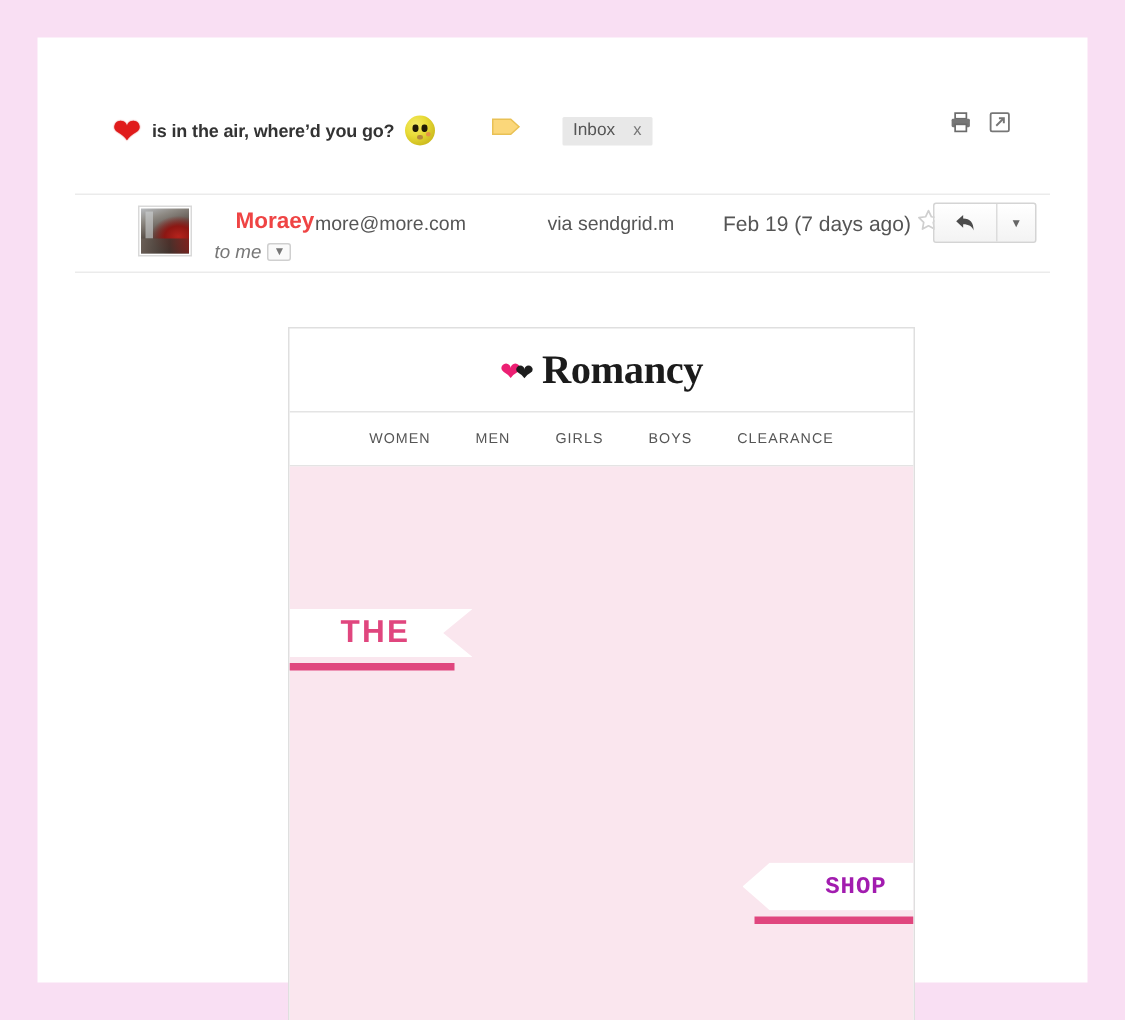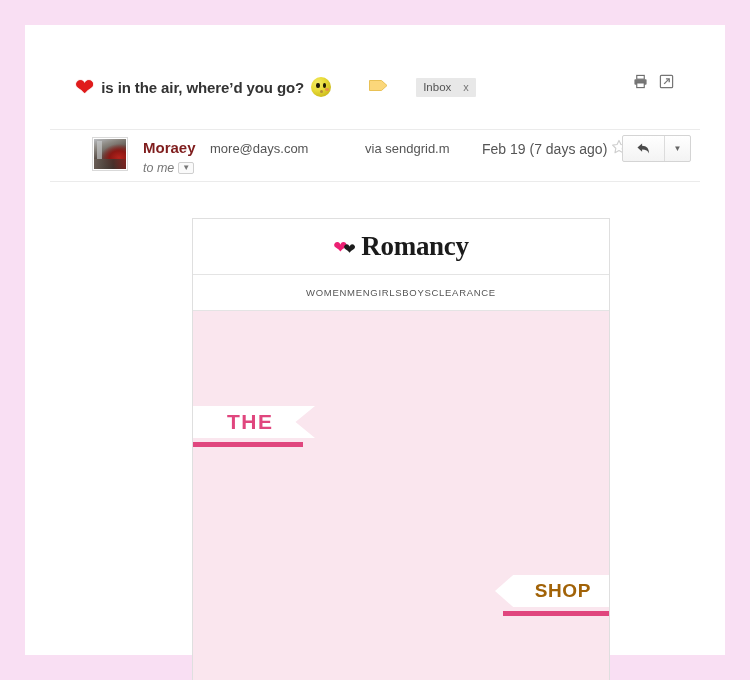--- a/index.html
+++ b/index.html
@@ -47,21 +47,21 @@
 
   .heart-glyph {
     font-size: 23px;
     color: #e01b1b;
     line-height: 1;
     margin-right: 7px;
     text-shadow: 0 0 1px #c00;
   }
 
   #subject-text {
-    font-size: 15px;
+    font-size: 12px;
     font-weight: bold;
     color: #333333;
     letter-spacing: -0.1px;
     white-space: nowrap;
   }
 
   #surprised-emoji {
     position: relative;
     width: 20px;
     height: 20px;
@@ -177,25 +177,25 @@
     left: 0;
     bottom: 0;
     width: 100%;
     height: 34%;
     background: linear-gradient(90deg, #6e625a, #3e342e 60%, #7a2420);
     opacity: .85;
   }
 
   #sender-name {
     position: absolute;
-    left: 93px;
+    left: 107px;
     top: 9px;
     font-size: 15px;
     font-weight: bold;
-    color: #7f1d1d;
+    color: #ef4444;
   }
   #sender-email {
     position: absolute;
     left: 160px;
     top: 11px;
     font-size: 13px;
     color: #555555;
   }
   #to-me {
     position: absolute;
@@ -318,20 +318,21 @@
     color: #1b1b1b;
     letter-spacing: -0.3px;
   }
 
   #nav-bar {
     height: 36px;
     border-bottom: 1px solid #e4e4e4;
     display: flex;
     align-items: center;
     justify-content: center;
+    gap: 30px;
   }
   .nav-item {
     font-size: 9.5px;
     letter-spacing: 0.7px;
     color: #555555;
     white-space: nowrap;
   }
 
   #hero {
     position: relative;
@@ -408,25 +409,26 @@
   #shop-ribbon .ribbon-face {
     position: absolute;
     inset: 0;
     background: #ffffff;
     clip-path: polygon(16% 0, 100% 0, 100% 100%, 16% 100%, 0 50%);
   }
   #shop-ribbon .ribbon-label {
     position: absolute;
     right: 18px;
     top: 5px;
-    font-size: 19px;
+    font-size: 16px;
     font-weight: bold;
-    color: #a16207;
+    color: #a21caf;
     letter-spacing: 0.6px;
     line-height: 22px;
+    font-family: Liberation Mono, monospace;
   }
   #shop-ribbon-underline {
     position: absolute;
     right: 0;
     top: 300px;
     width: 106px;
     height: 5px;
     background: #e0467e;
   }
 </style>
@@ -478,21 +480,21 @@
     </div>
   </div>
 
   <div id="sender-row">
 
     <div id="avatar">
       <div class="photo"></div>
     </div>
 
     <span id="sender-name">Moraey</span>
-    <span id="sender-email">more@days.com</span>
+    <span id="sender-email">more@more.com</span>
 
     <span id="to-me">
       <span>to me</span>
       <span id="to-me-caret">▼</span>
     </span>
 
     <span id="via-block">
       <span id="via-word">via</span>
       <span>sendgrid.m</span>
     </span>

